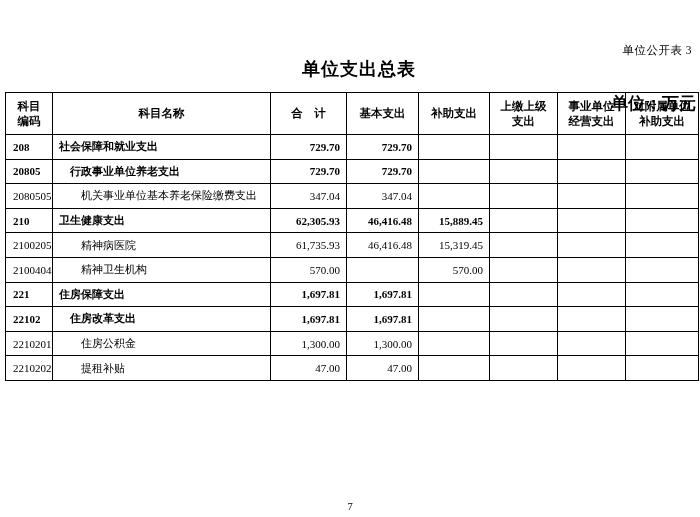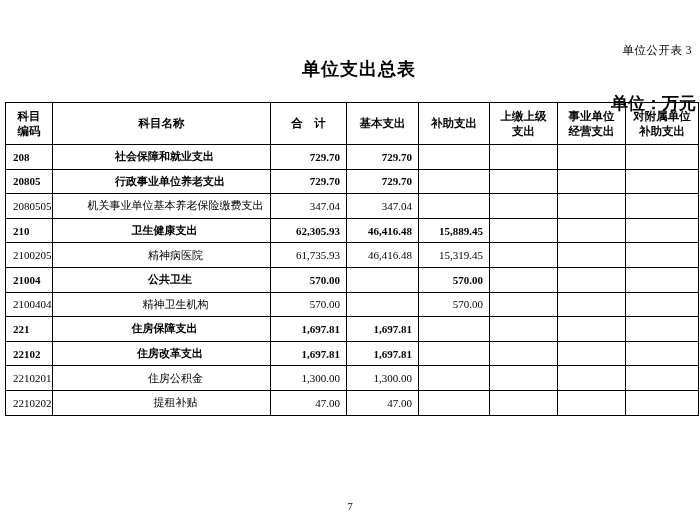--- a/index.html
+++ b/index.html
@@ -32,21 +32,21 @@
     letter-spacing: 1px;
   }
   .unit-label {
     position: absolute;
     top: 92px; right: 4px;
     font-size: 17px;
     font-weight: bold;
   }
   table.main {
     position: absolute;
-    top: 102px; left: 5px;
+    top: 92px; left: 5px;
     width: 693px;
     border-collapse: collapse;
     table-layout: fixed;
     border-radius: 30px;
   }
   col.c1 { width: 47px; }
   col.c2 { width: 218px; }
   col.c3 { width: 76px; }
   col.c4 { width: 72px; }
   col.c5 { width: 71px; }
@@ -67,21 +67,21 @@
     line-height: 1.3;
     font-size: 11.5px;
   }
   tbody tr { height: 24.6px; }
   td.code {
     text-align: left;
     padding-left: 7px;
     white-space: nowrap;
   }
   td.name {
-    text-align: center;
+    text-align: left;
     white-space: nowrap;
   }
   td.num {
     text-align: right;
     padding-right: 6px;
     white-space: nowrap;
   }
   tr.lv1 td.name { padding-left: 6px; }
   tr.lv2 td.name { padding-left: 17px; }
   tr.lv3 td.name { padding-left: 28px; }
@@ -176,30 +176,20 @@
         <tr class="lv3">
           <td class="code">2100205</td>
           <td class="name">精神病医院</td>
           <td class="num">61,735.93</td>
           <td class="num">46,416.48</td>
           <td class="num">15,319.45</td>
           <td class="num"></td>
           <td class="num"></td>
           <td class="num"></td>
         </tr>
-        <tr class="lv2 bold">
-          <td class="code">21004</td>
-          <td class="name">公共卫生</td>
-          <td class="num">570.00</td>
-          <td class="num"></td>
-          <td class="num">570.00</td>
-          <td class="num"></td>
-          <td class="num"></td>
-          <td class="num"></td>
-        </tr>
         <tr class="lv3">
           <td class="code">2100404</td>
           <td class="name">精神卫生机构</td>
           <td class="num">570.00</td>
           <td class="num"></td>
           <td class="num">570.00</td>
           <td class="num"></td>
           <td class="num"></td>
           <td class="num"></td>
         </tr>

